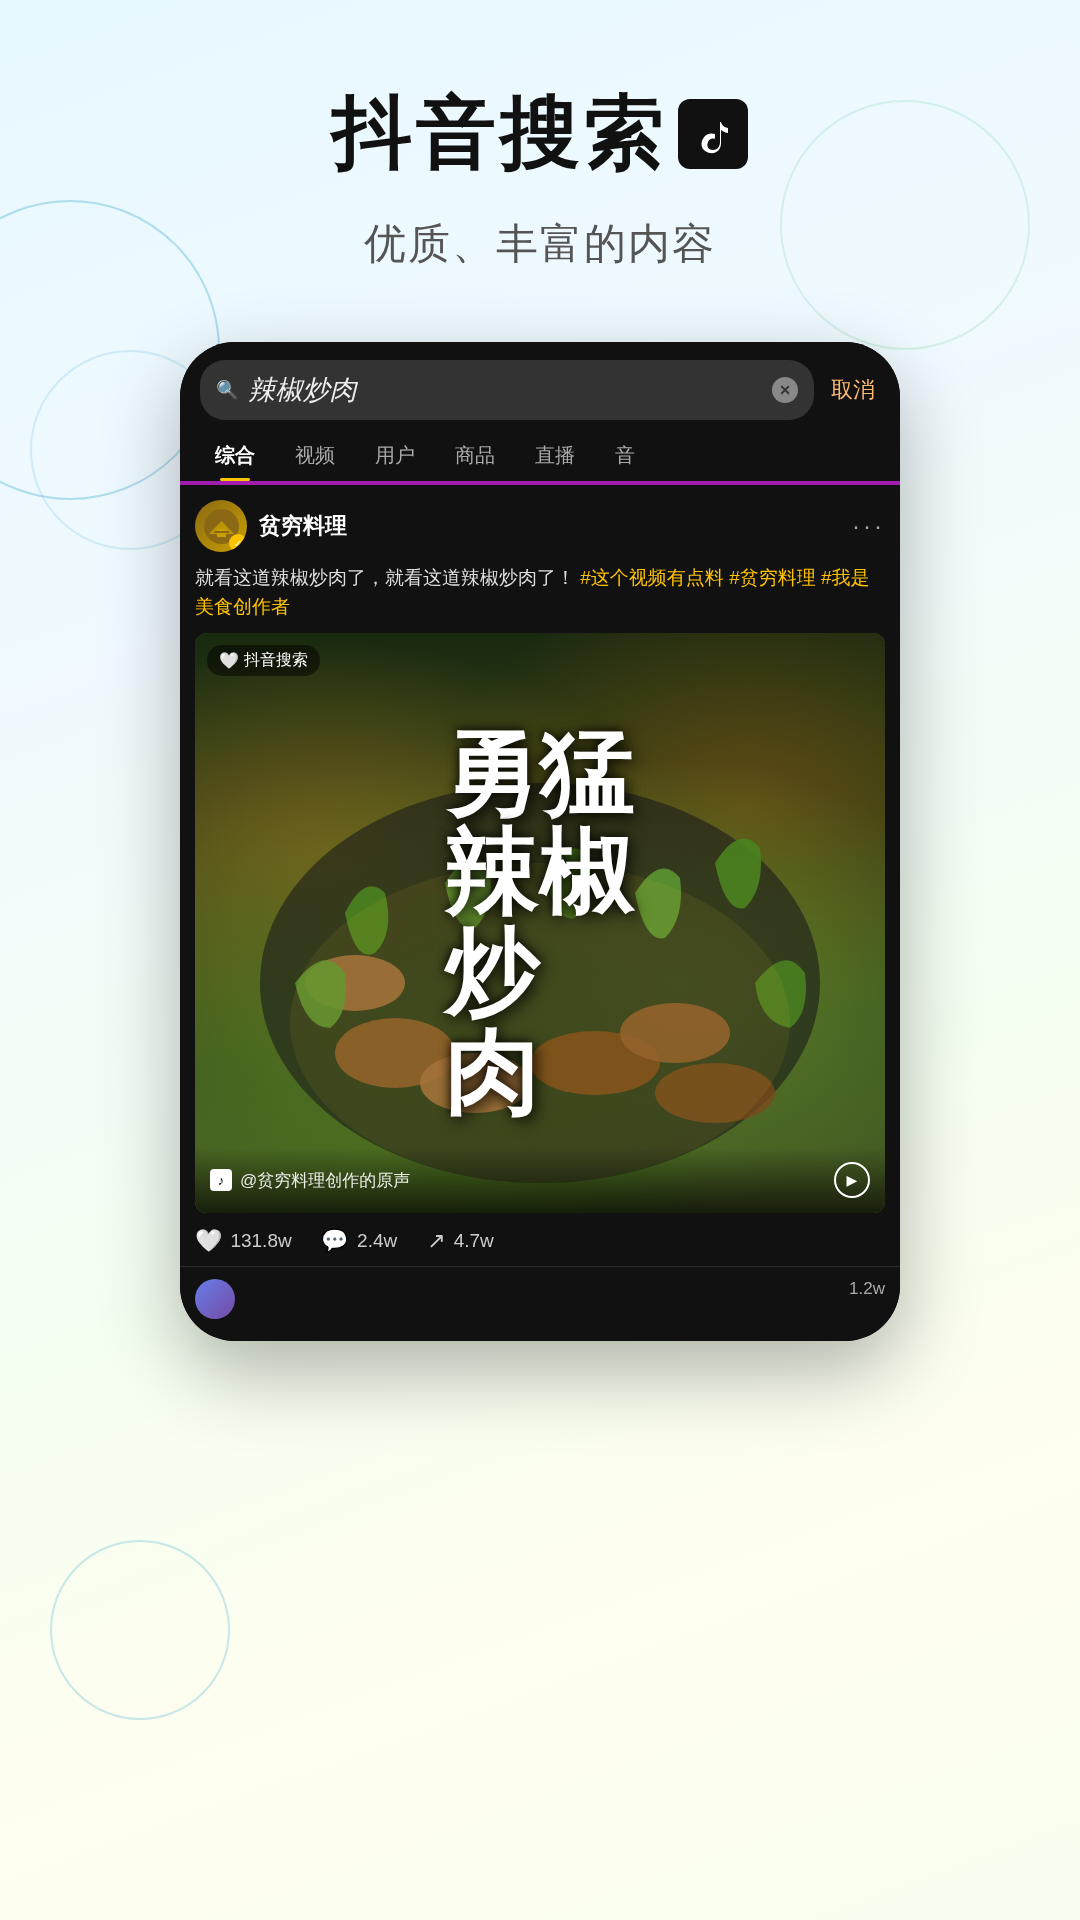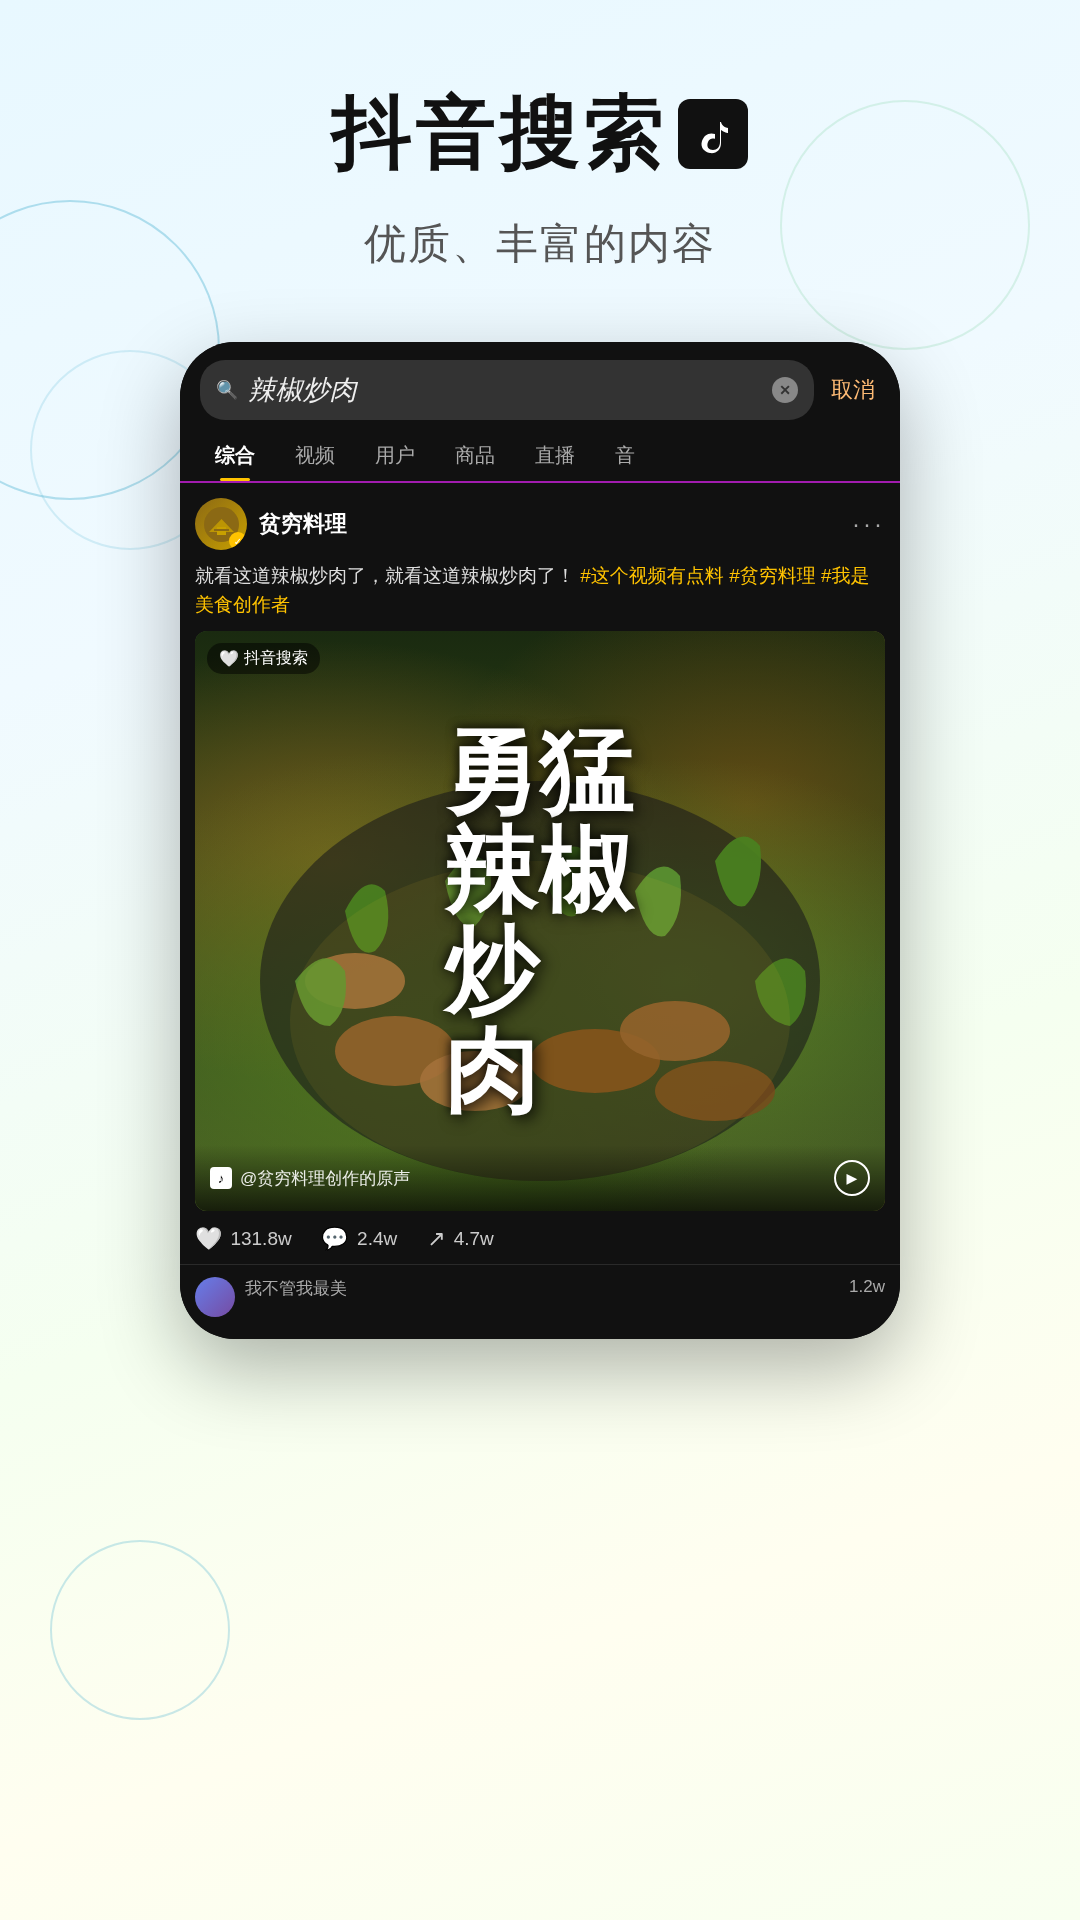--- a/index.html
+++ b/index.html
@@ -148,21 +148,21 @@
     .cancel-btn {
       color: #fdba74;
       font-size: 22px;
       white-space: nowrap;
       padding: 0 5px;
     }
 
     
     .tabs-area {
       display: flex;
-      border-bottom: 2px solid #a21caf;
+      border-bottom: 4px solid #a21caf;
       padding: 0 15px;
     }
 
     .tab-item {
       padding: 12px 20px;
       font-size: 20px;
       color: #aaa;
       position: relative;
       white-space: nowrap;
     }
@@ -548,21 +548,20 @@
         <div class="interaction-item">
           <span class="share-icon">↗</span>
           <span>4.7w</span>
         </div>
       </div>
 
       <div class="comments-area">
         <div class="comment-row">
           <div class="comment-avatar"></div>
           <div class="comment-content">
-            <div class="comment-username">我不管我最美</div>
           </div>
           <div class="comment-count">1.2w</div>
         </div>
       </div>
 
     </div>
   </div>
 </div>
 
 </body></html>

